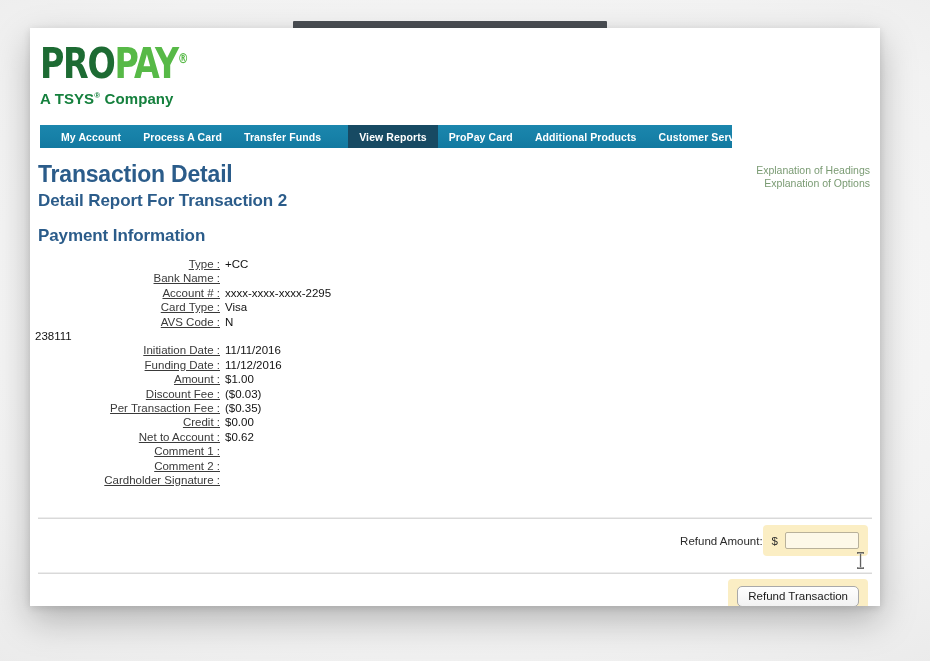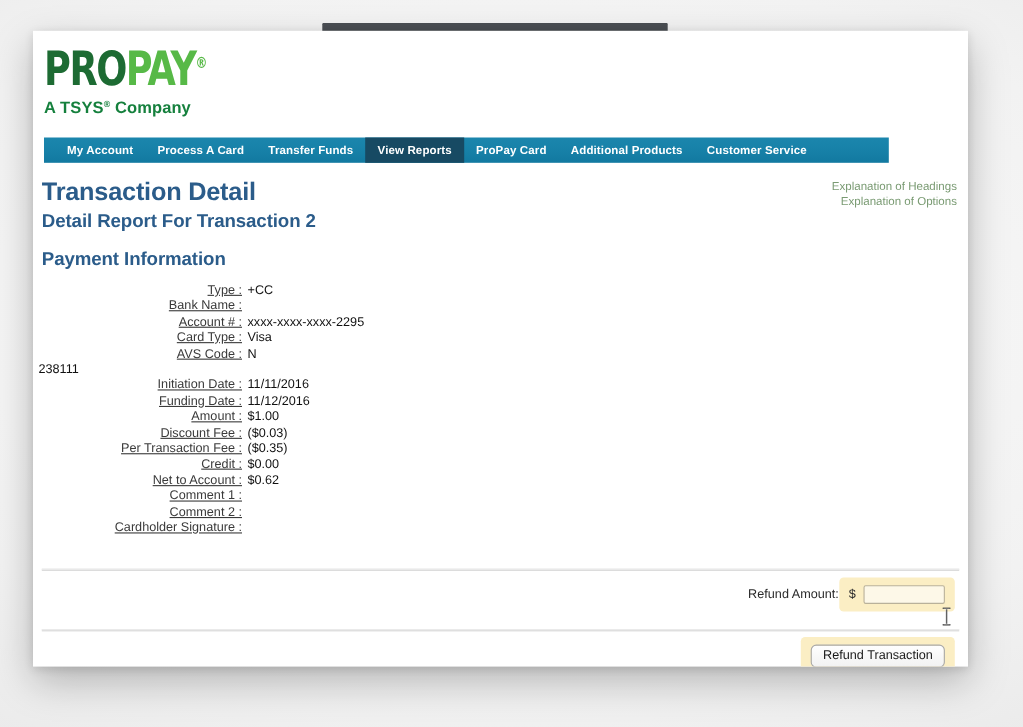--- a/index.html
+++ b/index.html
@@ -75,40 +75,41 @@
     color: #15803d;
     letter-spacing: 0.1px;
     white-space: nowrap;
   }
   .tagline sup { font-size: 8px; }
 
   
   #navbar {
     position: absolute;
     left: 10px; top: 97px;
-    width: 768px; height: 23px;
+    width: 692px; height: 23px;
     background: linear-gradient(to bottom, #1b86ad 0%, #1781a8 50%, #1279a0 100%);
     display: flex;
     align-items: stretch;
     padding-left: 10px;
     box-sizing: border-box;
   }
   .nav-item {
     display: flex;
     align-items: center;
     padding: 0 11px;
     color: #ffffff;
     font-size: 10.5px;
     font-weight: bold;
     white-space: nowrap;
     letter-spacing: 0.1px;
     cursor: pointer;
   }
   .nav-item.active {
     background: #174a63;
+    margin-left: 16px;
   }
 
   
   #page-title {
     position: absolute;
     left: 8px; top: 133px;
     font-size: 23px;
     font-weight: bold;
     color: #2b5c8a;
     letter-spacing: -0.2px;

